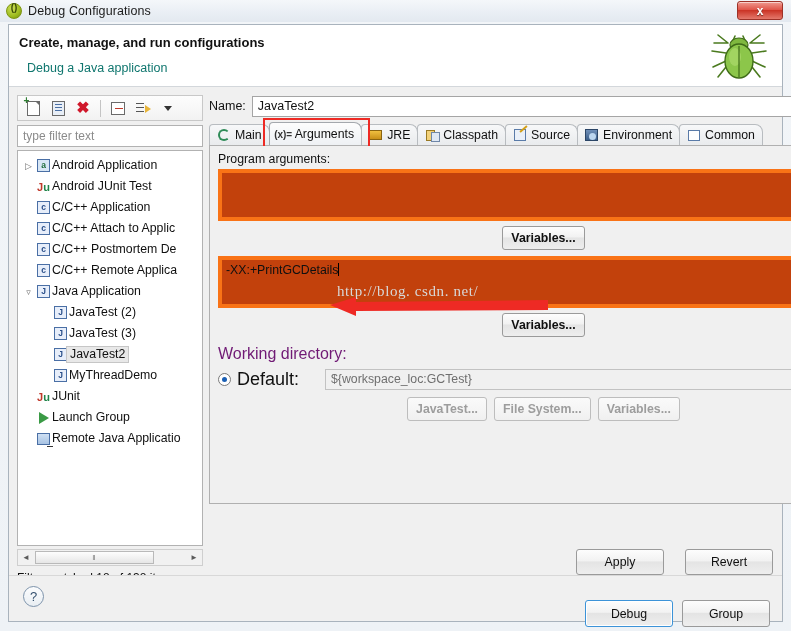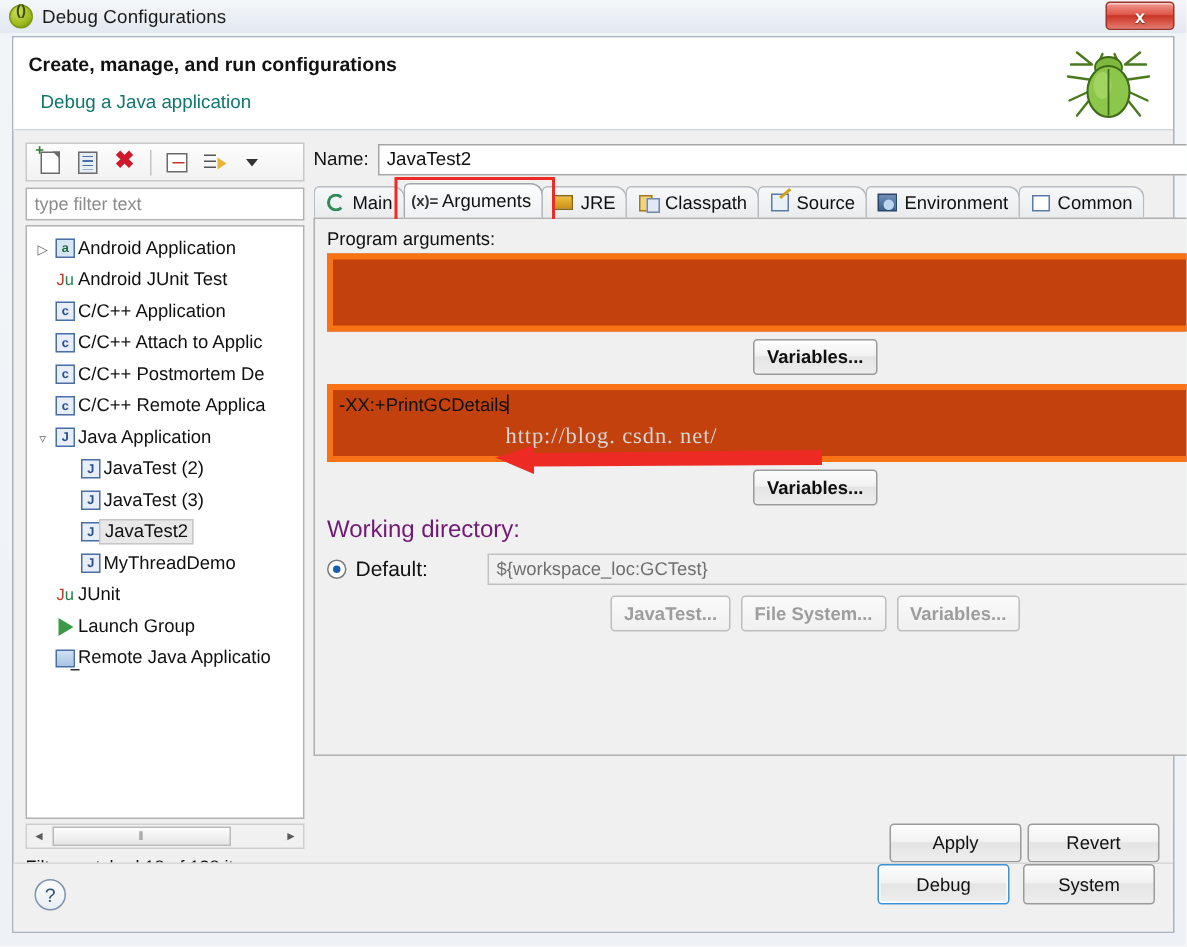--- a/index.html
+++ b/index.html
@@ -144,21 +144,21 @@
   }
   .tico { width: 17px; flex: none; display:flex; align-items:center; justify-content:center; }
   .tlabel { line-height: 15px; }
 
   
   .g-box {
     width:13px;height:13px;border:1px solid #4a6fa5;background:#e7eefa;
     font-size:8.5px;line-height:11px;text-align:center;color:#2a4f8a;font-weight:bold;
   }
   .g-box.andr { background:#d7e6f5; color:#1e6b3a; }
-  .g-ju { font-size:11px; font-weight:normal; line-height:12px; }
+  .g-ju { font-size:11px; font-weight:bold; line-height:12px; }
   .g-ju .j { color:#c0392b; } .g-ju .u { color:#1e8449; }
   .g-applet { width:14px;height:12px;background:#8aa4c8;border:1px solid #4a6fa5;position:relative; }
   .g-applet::after{content:"J";position:absolute;right:-3px;bottom:-3px;font-size:8px;color:#1f3c66;font-weight:bold;}
   .g-play { width:0;height:0;border-left:10px solid #3a9a45;border-top:6px solid transparent;border-bottom:6px solid transparent; }
   .g-remote { width:13px;height:12px;border:1px solid #4a6fa5;background:linear-gradient(to bottom,#cfe0f3,#a8c3e3);position:relative; }
   .g-remote::after{content:"";position:absolute;right:-4px;bottom:-3px;width:6px;height:1px;background:#333;box-shadow:3px -2px 0 -1px #333;}
 
   .hscroll {
     margin-top: 3px; width: 186px; height: 17px;
     background: #f1f1f1; border: 1px solid #cfcfcf;
@@ -259,21 +259,21 @@
   .radio {
     width: 13px; height: 13px; border-radius: 50%;
     border: 1px solid #7a7a7a; background: #fff; margin-right: 6px;
     position: relative; flex: none;
   }
   .radio.on::after {
     content:""; position:absolute; left:3px; top:3px; width:5px; height:5px;
     border-radius:50%; background:#1a5fb4;
   }
   .radio.off { border-color:#b9b9b9; background:#f4f4f4; }
-  .radiolabel { font-size: 14px; color: #101010; width: 88px; }
+  .radiolabel { font-size: 18px; color: #101010; width: 88px; }
   .radiolabel.dim { color: #8d8d8d; }
   .roinput {
     flex: 1; height: 21px; border: 1px solid #c2c2c2; background: #f0f0f0;
     padding-left: 5px; font-size: 12.3px; color: #6f6f6f; line-height: 19px;
   }
 
   
   .contentsb {
     position: absolute; right: 1px; top: 1px; width: 16px; bottom: 1px;
     background: #f3f3f3; border-left: 1px solid #dcdcdc;
@@ -286,37 +286,37 @@
   .csb-thumb {
     position:absolute;left:1px;right:1px;top:18px;bottom:18px;
     background:linear-gradient(to right,#fcfcfc,#ececec);
     border:1px solid #c2c2c2;
     display:flex;align-items:center;justify-content:center;
     font-size:8px;color:#7a7a7a;letter-spacing:0;
   }
 
   
   .applyrow {
-    position: absolute; right: 9px; top: 524px; display: flex; gap: 4px;
+    position: absolute; right: 9px; top: 524px; display: flex; gap: 21px;
   }
   .btn-wide { min-width: 88px; height: 26px; }
 
   
   .footer {
     position: absolute; left: 0; bottom: 0; width: 773px; height: 46px;
     border-top: 1px solid #d8d8d8;
     background: #f0f0f0;
   }
   .helpbtn {
     position: absolute; left: 14px; top: 10px; width: 21px; height: 21px;
     border-radius: 50%; border: 1px solid #7d93ab; color: #33506e;
     font-size: 13px; display:flex;align-items:center;justify-content:center;
     background: linear-gradient(to bottom,#fbfcfd,#e9eef3);
   }
-  .footbtns { position: absolute; right: 12px; top: 0; display: flex; gap: 9px; padding-left: 44px; }
+  .footbtns { position: absolute; right: 12px; top: 24px; display: flex; gap: 9px; padding-left: 44px; }
   .btn-footer { min-width: 88px; height: 27px; }
   .btn-default {
     border: 1px solid #3c93d8;
     box-shadow: inset 0 0 0 1px #ffffff;
   }
 
   
   .arrow { position: absolute; left: 330px; top: 296px; width: 218px; height: 22px; }
 
   
@@ -618,21 +618,21 @@
 
     <div class="applyrow">
       <div class="btn btn-wide">Apply</div>
       <div class="btn btn-wide">Revert</div>
     </div>
 
     <div class="footer">
       <div class="helpbtn">?</div>
       <div class="footbtns">
         <div class="btn btn-footer btn-default">Debug</div>
-        <div class="btn btn-footer">System</div>
+        <div class="btn btn-footer">Group</div>
       </div>
     </div>
   </div>
 
   <svg class="arrow" viewBox="0 0 218 22">
     <polygon points="0,9 26,1 26,6 218,4 218,14 26,15 26,20" fill="#ee2a24"></polygon>
   </svg>
 
 </div>
 

